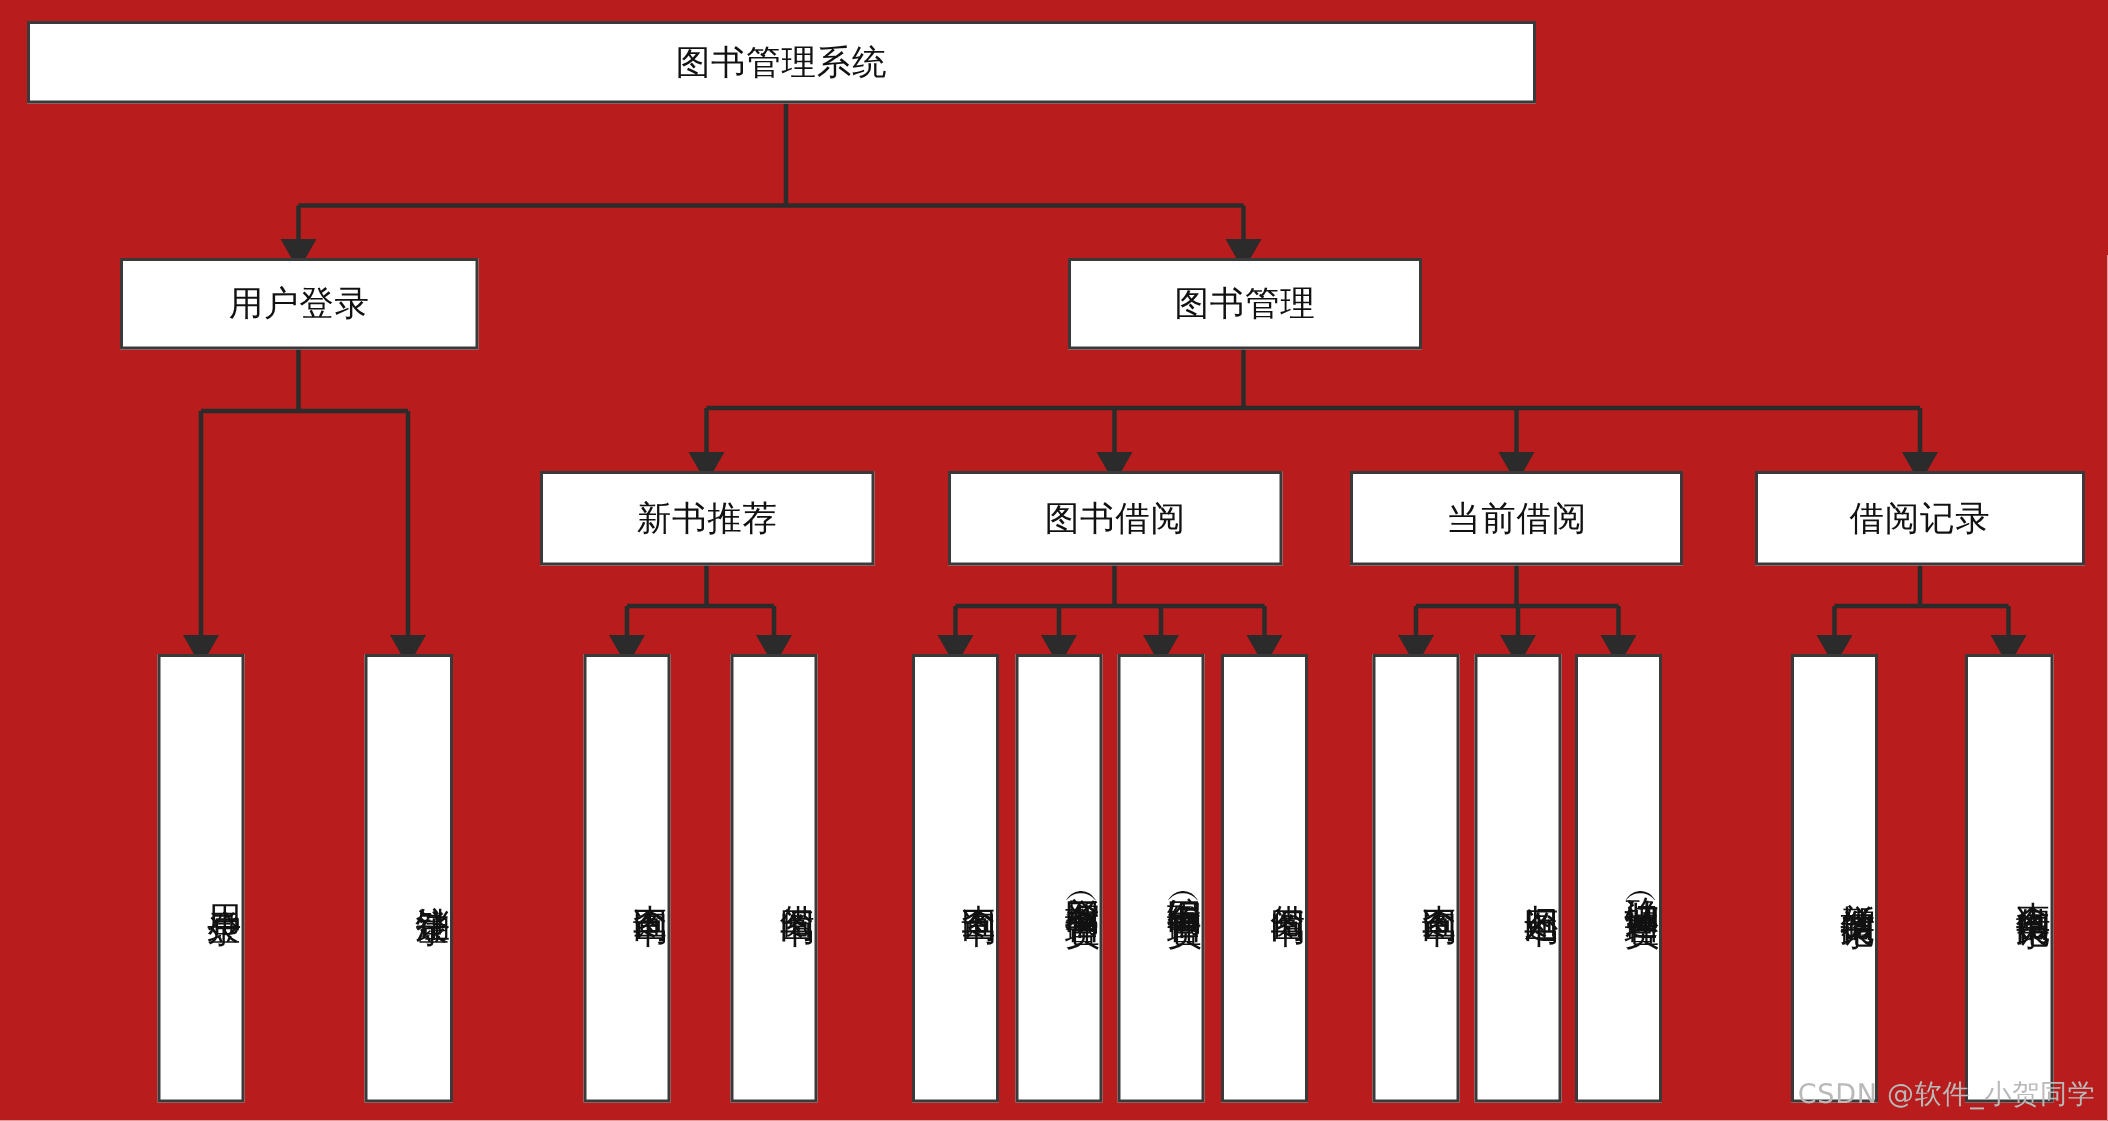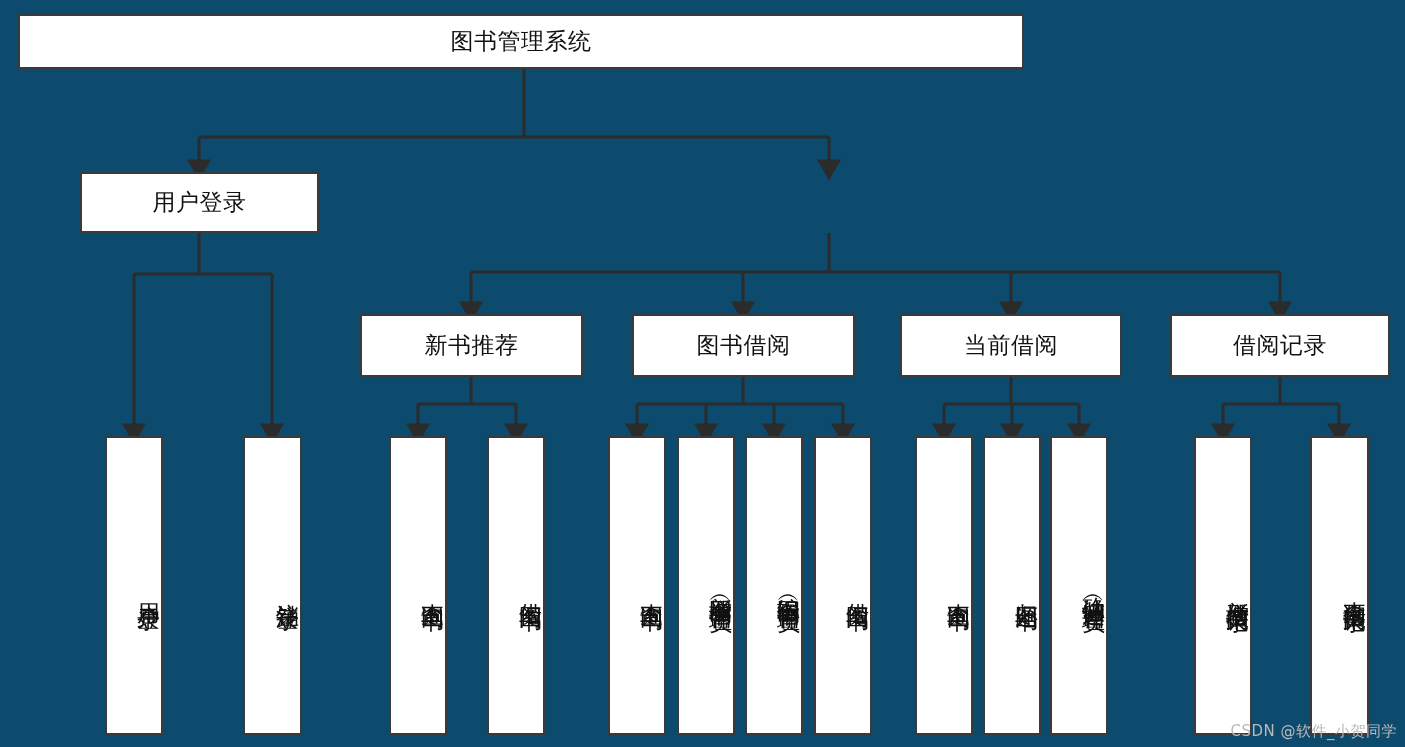--- a/index.html
+++ b/index.html
@@ -7,21 +7,21 @@
     padding: 0;
     background: #ffffff;
   }
   body {
     font-family: "DejaVu Sans", "Liberation Sans", sans-serif;
   }
   #canvas {
     position: relative;
     width: 1405px;
     height: 747px;
-    background: #0c4a6e;
+    background: #b91c1c;
     overflow: hidden;
   }
   svg.wires {
     position: absolute;
     left: 0;
     top: 0;
     width: 1405px;
     height: 747px;
     pointer-events: none;
   }
@@ -52,21 +52,21 @@
   .node.vert.tall-text {
     padding-top: 4px;
   }
   .node-label {
     display: block;
     white-space: nowrap;
   }
   .watermark {
     position: absolute;
     color: #b9b9b9;
-    font-size: 15px;
+    font-size: 18px;
     white-space: nowrap;
     letter-spacing: 0.5px;
   }
 </style>
 </head>
 <body>
 
 <div id="canvas">
 
   <svg class="wires" viewBox="0 0 1405 747">
@@ -119,20 +119,23 @@
     </g>
   </svg>
 
   <div class="node horiz" id="node-root" style="left: 18px; top: 14px; width: 1006px; height: 55px;">
     <span class="node-label">图书管理系统</span>
   </div>
 
   <div class="node horiz" id="node-l2-0" style="left: 80px; top: 172px; width: 239px; height: 61px;">
     <span class="node-label">用户登录</span>
   </div>
+  <div class="node horiz" id="node-l2-1" style="left: 712px; top: 172px; width: 236px; height: 61px;">
+    <span class="node-label">图书管理</span>
+  </div>
 
   <div class="node horiz" id="node-l3-1" style="left: 632px; top: 314px; width: 223px; height: 63px;">
     <span class="node-label">图书借阅</span>
   </div>
   <div class="node horiz" id="node-l3-0" style="left: 360px; top: 314px; width: 223px; height: 63px;">
     <span class="node-label">新书推荐</span>
   </div>
   <div class="node horiz" id="node-l3-3" style="left: 1170px; top: 314px; width: 220px; height: 63px;">
     <span class="node-label">借阅记录</span>
   </div>

